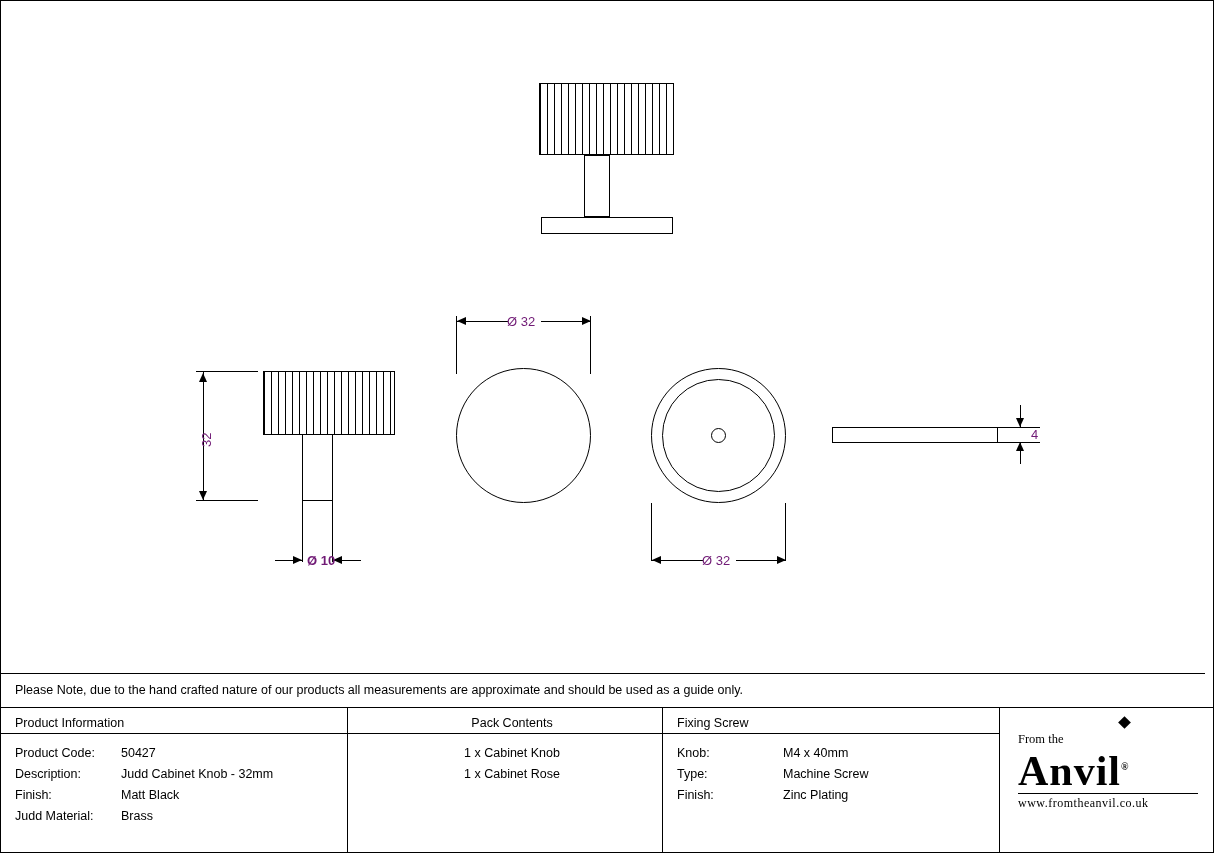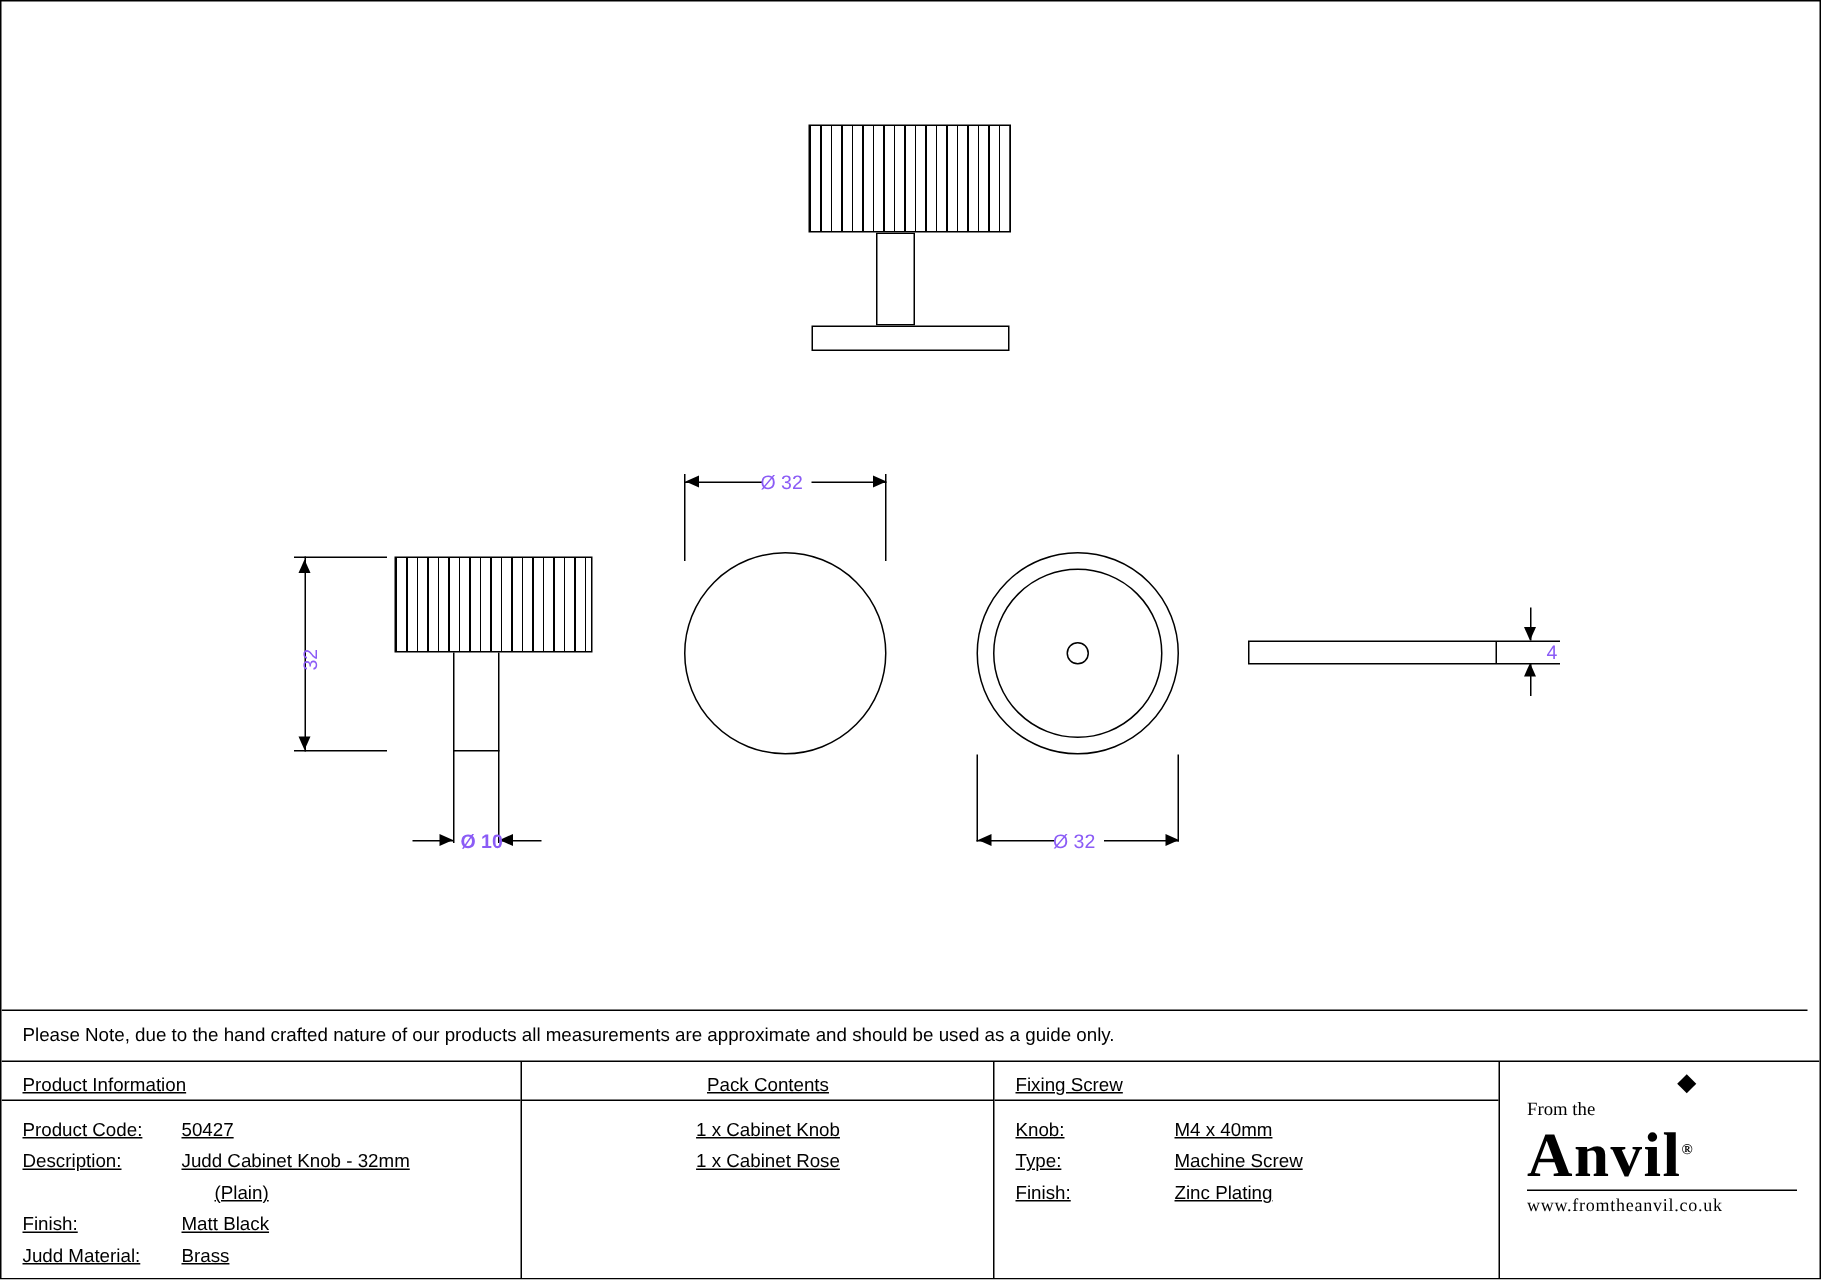--- a/index.html
+++ b/index.html
@@ -26,21 +26,21 @@
     position: absolute;
     background: #000;
   }
   .hline { height: 1px; }
   .vline { width: 1px; }
 
   .dim-text {
     position: absolute;
     font-size: 13px;
     line-height: 15px;
-    color: #8b5cf6;
+    color: #701a75;
     white-space: nowrap;
   }
   .dim-text.vert {
     transform: rotate(-90deg);
     transform-origin: left top;
   }
 
   .arrow {
     position: absolute;
     width: 0; height: 0;
@@ -101,21 +101,20 @@
     border-top: 1px solid #000;
     box-sizing: border-box;
     display: flex;
   }
   .info-col {
     position: relative;
     box-sizing: border-box;
     border-right: 1px solid #000;
     padding: 0;
     height: 100%;
-    text-decoration: underline;
   }
   .col-1 { width: 347px; }
   .col-2 { width: 315px; text-align: center; }
   .col-3 { width: 337px; }
   .col-4 { width: 213px; border-right: none; }
   .col-head {
     font-size: 12.5px;
     padding: 8px 0 0 14px;
     height: 23px;
     box-sizing: border-box;
@@ -276,24 +275,20 @@
       <div class="col-head">Product Information</div>
       <div class="col-head-rule"></div>
       <div class="col-body">
         <div class="kv">
           <div class="k">Product Code:</div>
           <div class="v">50427</div>
         </div>
         <div class="kv">
           <div class="k">Description:</div>
           <div class="v">Judd Cabinet Knob - 32mm</div>
-        </div>
-        <div class="kv">
-          <div class="k"></div>
-          <div class="v" style="padding-left:22px;">(Plain)</div>
         </div>
         <div class="kv">
           <div class="k">Finish:</div>
           <div class="v">Matt Black</div>
         </div>
         <div class="kv">
           <div class="k">Judd Material:</div>
           <div class="v">Brass</div>
         </div>
       </div>

